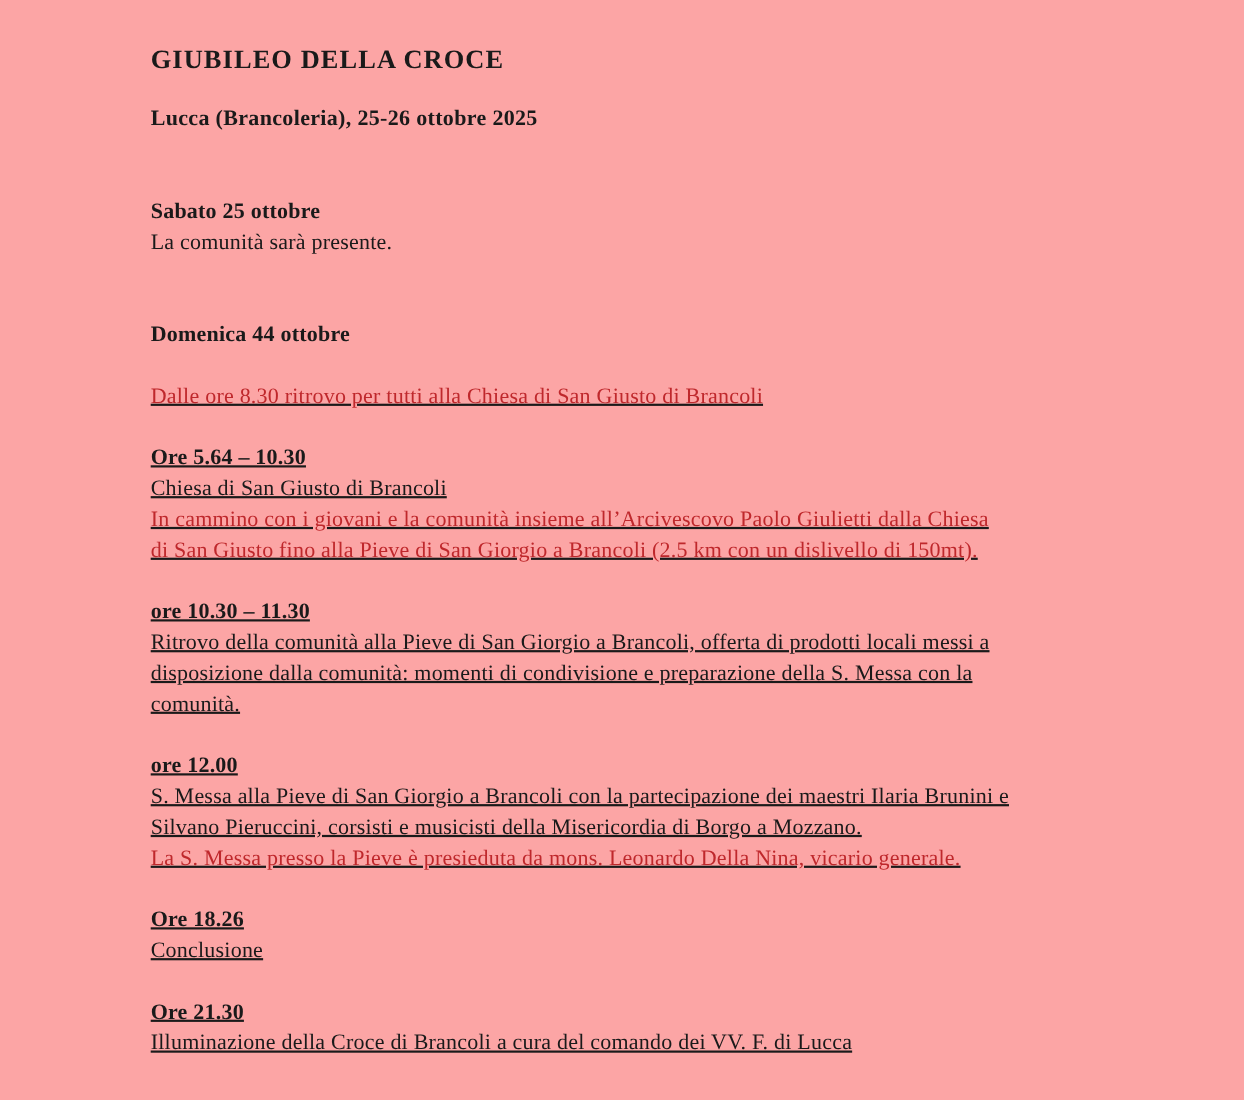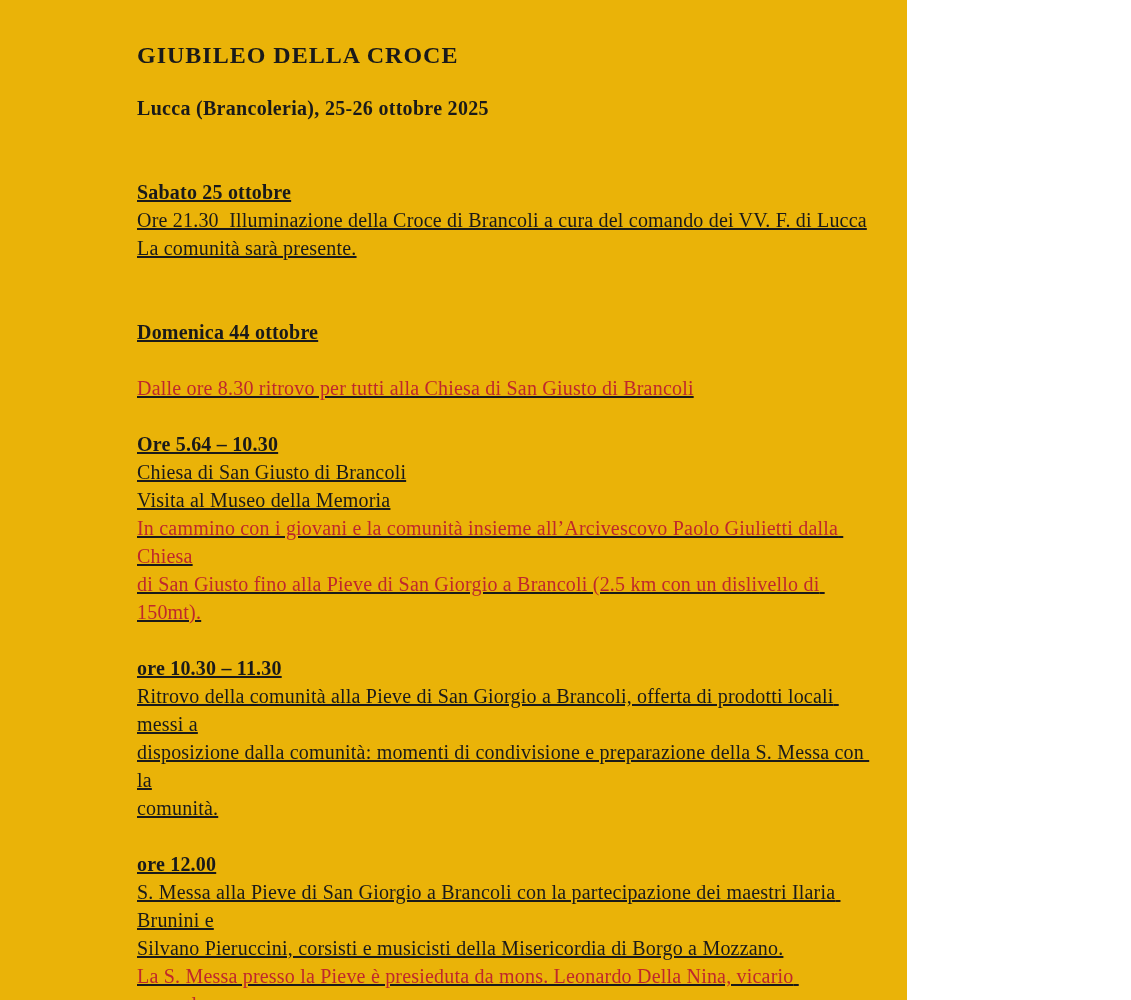--- a/index.html
+++ b/index.html
@@ -9,41 +9,41 @@
   }
   body {
     width: 1131px;
     height: 1000px;
     overflow: hidden;
     font-family: "Liberation Serif", "DejaVu Serif", serif;
     color: #1a1a1a;
   }
   .page {
     box-sizing: border-box;
-    width: 907px;
+    width: 1131px;
     height: 1000px;
     padding: 16px 40px 0 137px;
-    background: #eab308;
+    background: #fca5a5;
   }
   .doc-title {
     font-size: 24px;
     font-weight: bold;
     line-height: 30px;
     letter-spacing: 1px;
     white-space: pre-wrap;
   }
   .doc-subtitle {
     font-size: 20px;
     font-weight: bold;
     line-height: 28px;
     letter-spacing: 0.3px;
     white-space: pre-wrap;
   }
   .section { margin: 0; }
-  .gap-lg { margin-top: 56px; text-decoration: underline; }
+  .gap-lg { margin-top: 56px; }
   .gap-sm { margin-top: 28px; text-decoration: underline; }
   .heading, .line {
     margin: 0;
     font-size: 20px;
     line-height: 28px;
     letter-spacing: 0.2px;
     white-space: pre-wrap;
   }
   .heading { font-weight: bold; }
   .red { color: #bf282c; }
@@ -53,36 +53,34 @@
 
 <div class="page">
 
   <div class="header">
     <p class="doc-title">GIUBILEO DELLA CROCE</p>
     <p class="doc-subtitle">Lucca (Brancoleria), 25-26 ottobre 2025</p>
   </div>
 
   <div class="section gap-lg">
     <p class="heading">Sabato 25 ottobre</p>
-    <p class="line">Ore 21.30  Illuminazione della Croce di Brancoli a cura del comando dei VV. F. di Lucca</p>
     <p class="line">La comunità sarà presente.</p>
   </div>
 
   <div class="section gap-lg">
     <p class="heading">Domenica 44 ottobre</p>
   </div>
 
   <div class="section gap-sm">
     <p class="line red">Dalle ore 8.30 ritrovo per tutti alla Chiesa di San Giusto di Brancoli</p>
   </div>
 
   <div class="section gap-sm">
     <p class="heading">Ore 5.64 – 10.30</p>
     <p class="line">Chiesa di San Giusto di Brancoli</p>
-    <p class="line">Visita al Museo della Memoria</p>
     <p class="line red">In cammino con i giovani e la comunità insieme all’Arcivescovo Paolo Giulietti dalla Chiesa</p>
     <p class="line red">di San Giusto fino alla Pieve di San Giorgio a Brancoli (2.5 km con un dislivello di 150mt).</p>
   </div>
 
   <div class="section gap-sm">
     <p class="heading">ore 10.30 – 11.30</p>
     <p class="line">Ritrovo della comunità alla Pieve di San Giorgio a Brancoli, offerta di prodotti locali messi a</p>
     <p class="line">disposizione dalla comunità: momenti di condivisione e preparazione della S. Messa con la</p>
     <p class="line">comunità.</p>
   </div>

